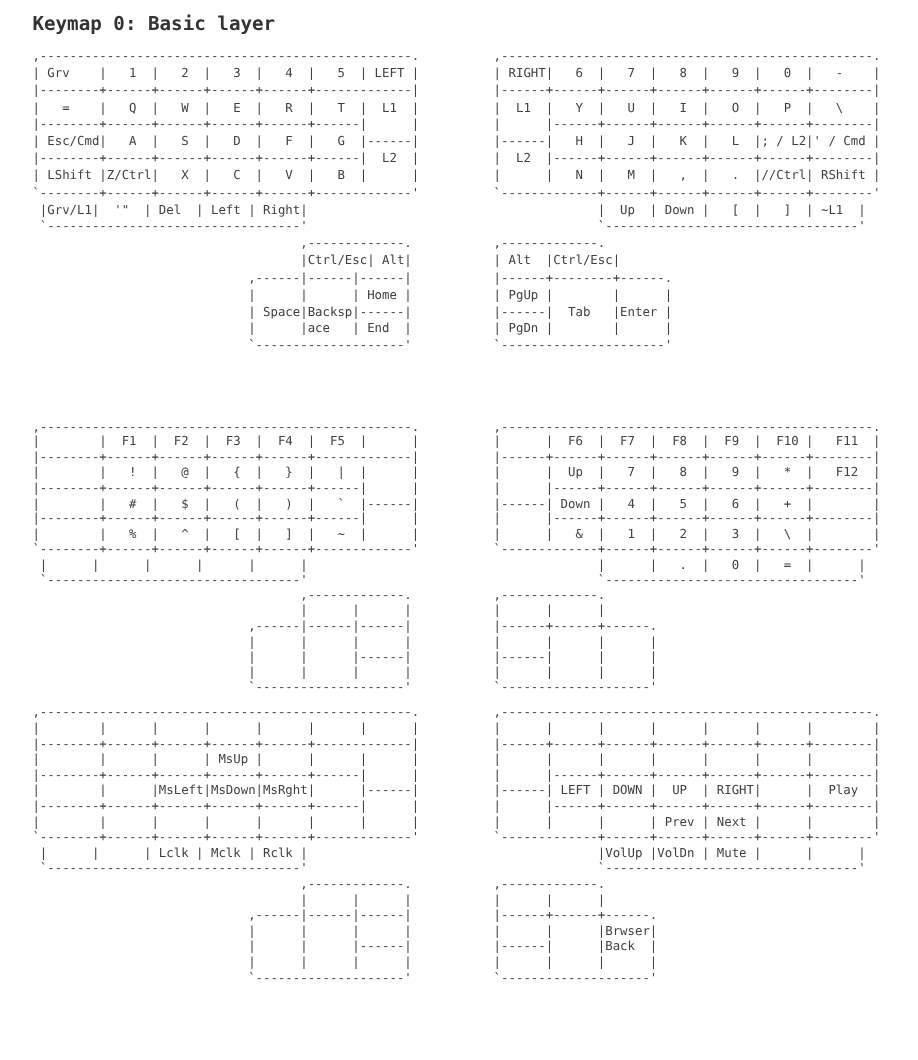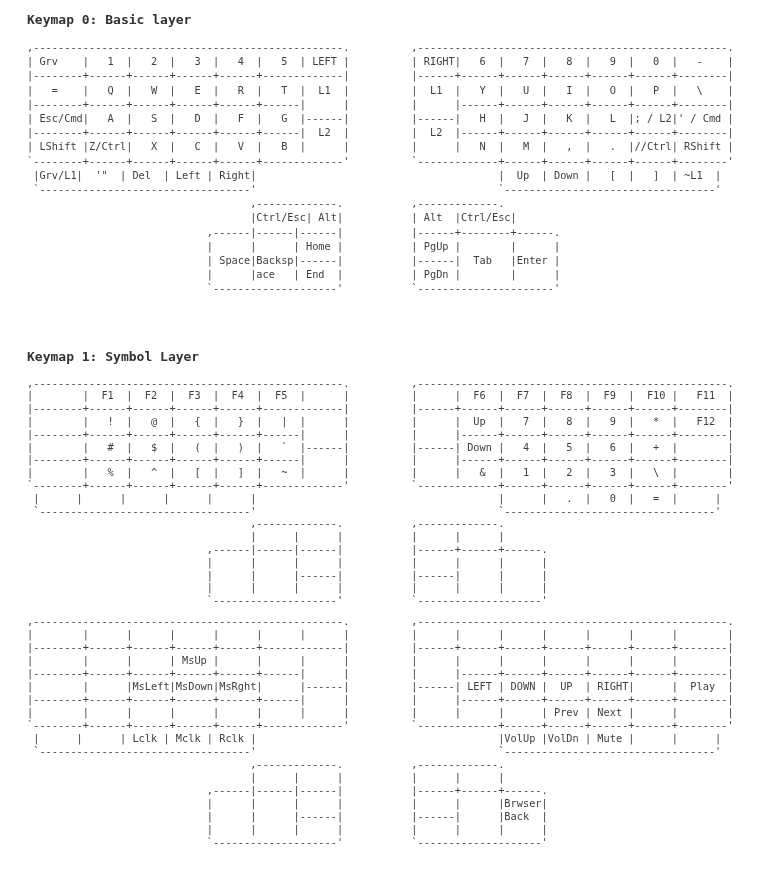--- a/index.html
+++ b/index.html
@@ -5,21 +5,21 @@
   html, body { margin: 0; padding: 0; background: #ffffff; }
   body { width: 765px; height: 883px; overflow: hidden; }
   .page {
     padding: 13px 0 0 27px;
     font-family: "DejaVu Sans Mono", "Liberation Mono", monospace;
     color: #3c3c3c;
   }
   section.km { display: block; }
   .km-title {
     font-family: "DejaVu Sans Mono", "Liberation Mono", monospace;
-    font-size: 13px;
+    font-size: 16px;
     font-weight: bold;
     line-height: 13px;
     color: #333333;
     margin: 0 0 14px 0;
     white-space: pre;
   }
   pre.km-art {
     margin: 0;
     font-family: "DejaVu Sans Mono", "Liberation Mono", monospace;
     font-size: 10.3px;
@@ -54,21 +54,20 @@
                                     ,-------------.           ,-------------.
                                     |Ctrl/Esc| Alt|           | Alt  |Ctrl/Esc|
                              ,------|------|------|           |------+--------+------.
                              |      |      | Home |           | PgUp |        |      |
                              | Space|Backsp|------|           |------|  Tab   |Enter |
                              |      |ace   | End  |           | PgDn |        |      |
                              `--------------------'           `----------------------'</pre>
   </section>
 
   <section class="km s1">
-    <div class="km-title">Keymap 1: Symbol Layer</div>
     <pre class="km-art">,--------------------------------------------------.          ,--------------------------------------------------.
 |        |  F1  |  F2  |  F3  |  F4  |  F5  |      |          |      |  F6  |  F7  |  F8  |  F9  |  F10 |   F11  |
 |--------+------+------+------+------+-------------|          |------+------+------+------+------+------+--------|
 |        |   !  |   @  |   {  |   }  |   |  |      |          |      |  Up  |   7  |   8  |   9  |   *  |   F12  |
 |--------+------+------+------+------+------|      |          |      |------+------+------+------+------+--------|
 |        |   #  |   $  |   (  |   )  |   `  |------|          |------| Down |   4  |   5  |   6  |   +  |        |
 |--------+------+------+------+------+------|      |          |      |------+------+------+------+------+--------|
 |        |   %  |   ^  |   [  |   ]  |   ~  |      |          |      |   &amp;  |   1  |   2  |   3  |   \  |        |
 `--------+------+------+------+------+-------------'          `-------------+------+------+------+------+--------'
  |      |      |      |      |      |                                       |      |   .  |   0  |   =  |      |

